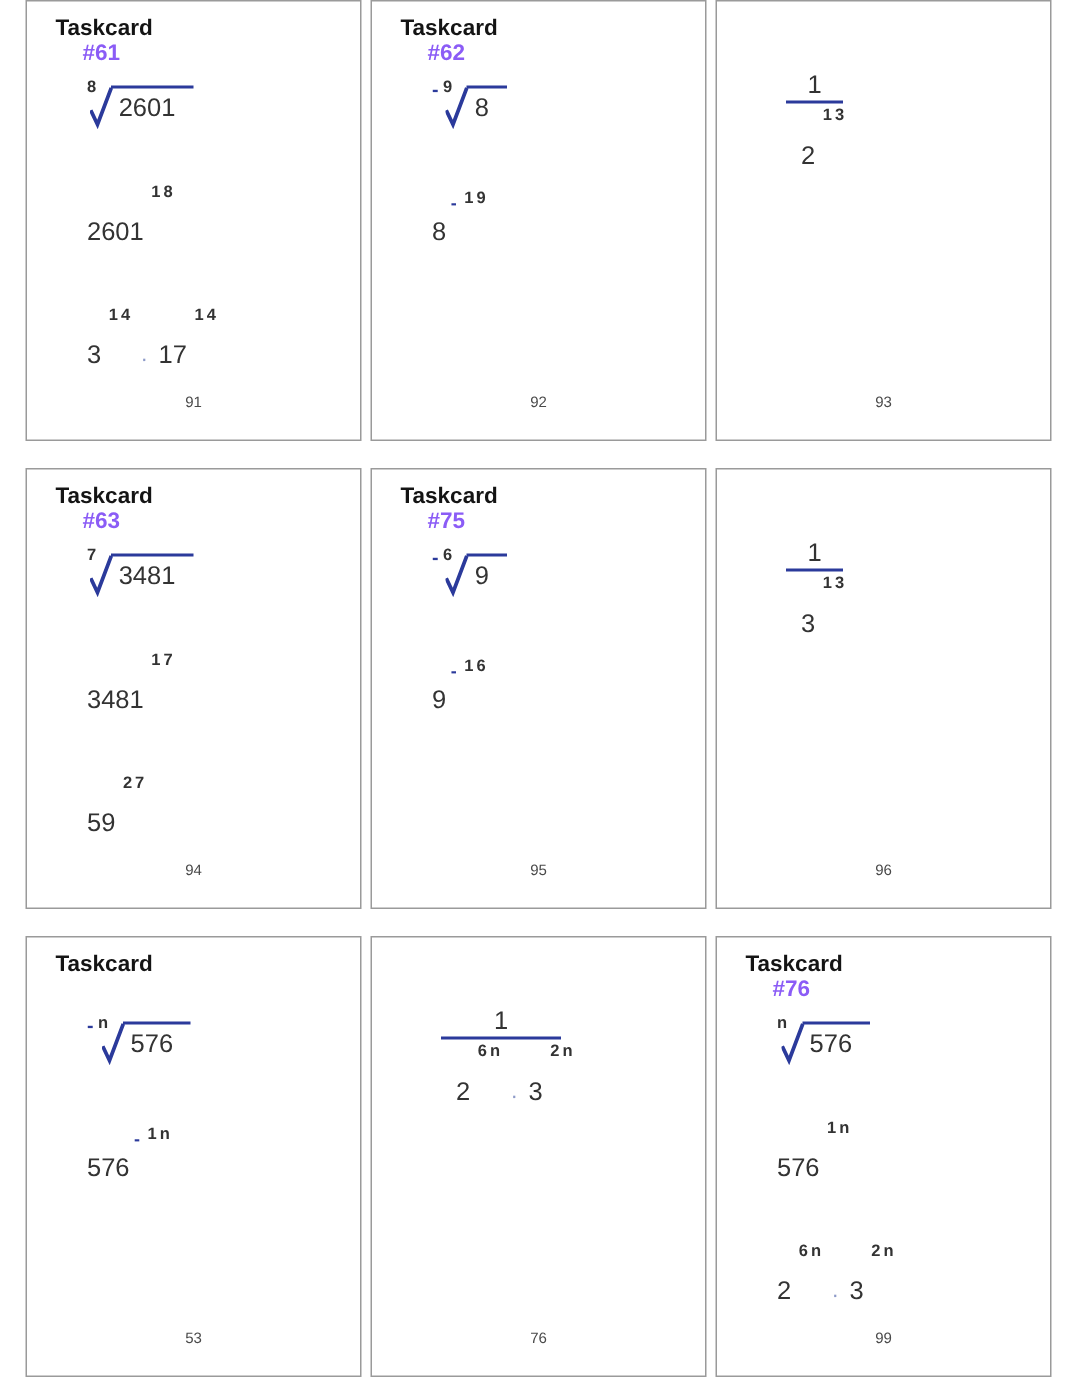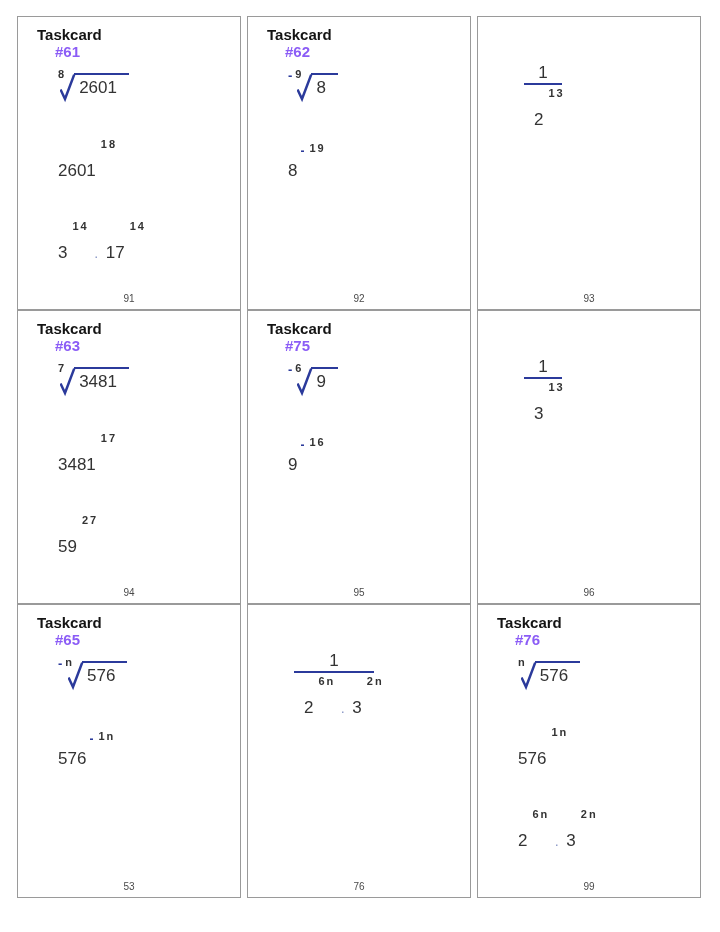--- a/index.html
+++ b/index.html
@@ -1,21 +1,21 @@
 <!DOCTYPE html>
 <html style="--acc: #2b3a9b;"><head>
 <meta charset="utf-8">
 <style>
   html,body{margin:0;padding:0;background:#fff;}
   body{width:720px;height:932px;overflow:hidden;font-family:"Liberation Sans",sans-serif;}
-  .grid{display:grid;grid-template-columns:repeat(3,224px);grid-auto-rows:294px;gap:0 6px;padding:16px 17px;}
+  .grid{display:grid;grid-template-columns:repeat(3,224px);grid-auto-rows:294px;gap:18px 6px;padding:0 17px;}
   .card{position:relative;border:1px solid #9a9a9a;background:#fff;box-sizing:border-box;}
   .t1{font-weight:bold;font-size:15px;color:#141414;padding:9px 0 0 19px;line-height:17px;}
   .t2{font-weight:bold;font-size:15px;color:#8b5cf6;padding:0 0 0 37px;line-height:17px;}
-  .pagenum{position:absolute;bottom:5px;left:0;right:0;text-align:center;font-size:10px;color:#4a4a4a;margin-top:40px;}
+  .pagenum{position:absolute;bottom:19px;left:0;right:0;text-align:center;font-size:10px;color:#4a4a4a;margin-top:40px;}
   .expr{position:absolute;white-space:nowrap;}
   .slot0{left:40px;top:52px;}
   .slot1{left:40px;top:122px;}
   .slot2{left:40px;top:204px;}
   .uslot0{left:46px;top:48px;}
   
   .mroot{display:flex;align-items:flex-start;}
   .rneg{color:var(--acc);font-size:13px;font-weight:bold;line-height:10px;margin:2px 3px 0 0;}
   .ridx{font-size:11px;font-weight:bold;color:#333;margin-right:-4px;position:relative;z-index:2;line-height:11px;}
   .rcheck{margin-top:4px;flex:none;}
@@ -162,21 +162,20 @@
       <div class="expr uslot0"><span class="bigfrac bf-narrow"><div class="bnum">1</div><div class="bbar"></div><div class="bden"><span class="pow">
               <span class="base">3</span>
               <span class="sup">
                 <span class="sfrac"><span class="fn">1</span><span class="fbar"></span><span class="fd">3</span></span>
               </span>
             </span></div></span></div>
       <div class="pagenum">96</div>
     </div>
     <div class="card">
       <div class="t1">Taskcard</div>
-      <div class="t2">#65</div>
       <div class="expr slot0">
         <span class="mroot">
           <span class="rneg">-</span>
           <span class="ridx">n</span>
           <span class="rcheck"><svg width="16" height="30" viewBox="0 0 16 30">
               <polyline points="0.5,16.5 5,26 14.2,1.6" fill="none" stroke="#2b3a9b" stroke-width="2.5"></polyline>
             </svg></span>
           <span class="radicand">576</span>
         </span>
       </div>

